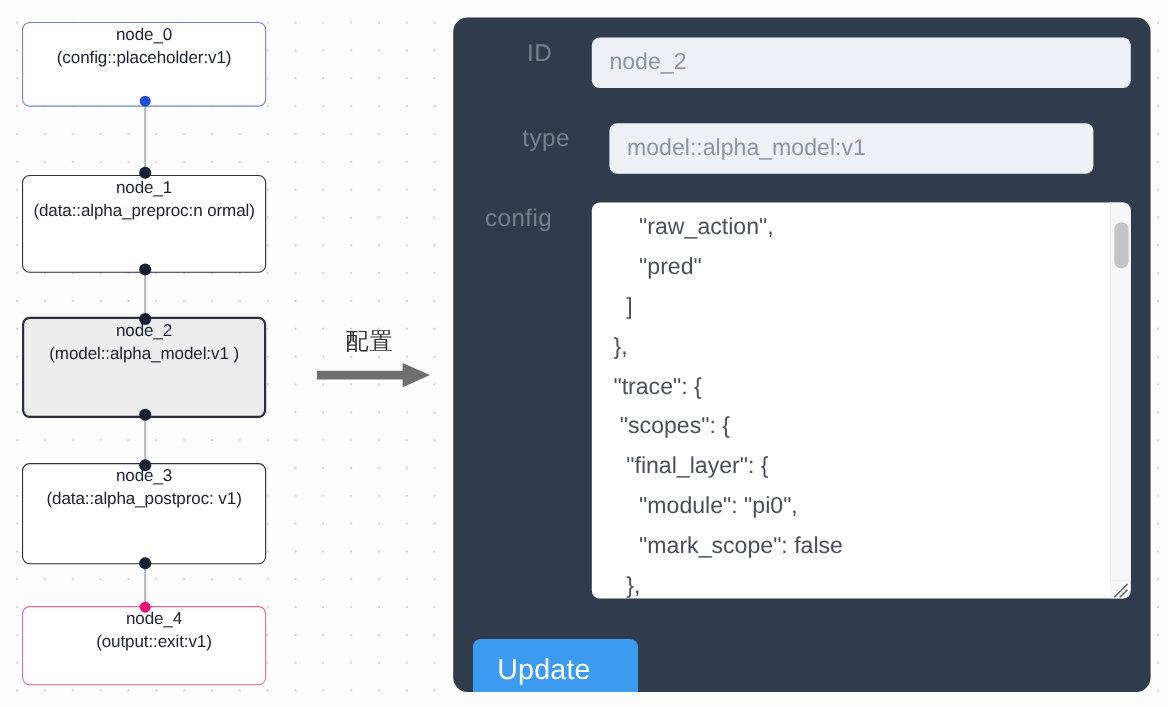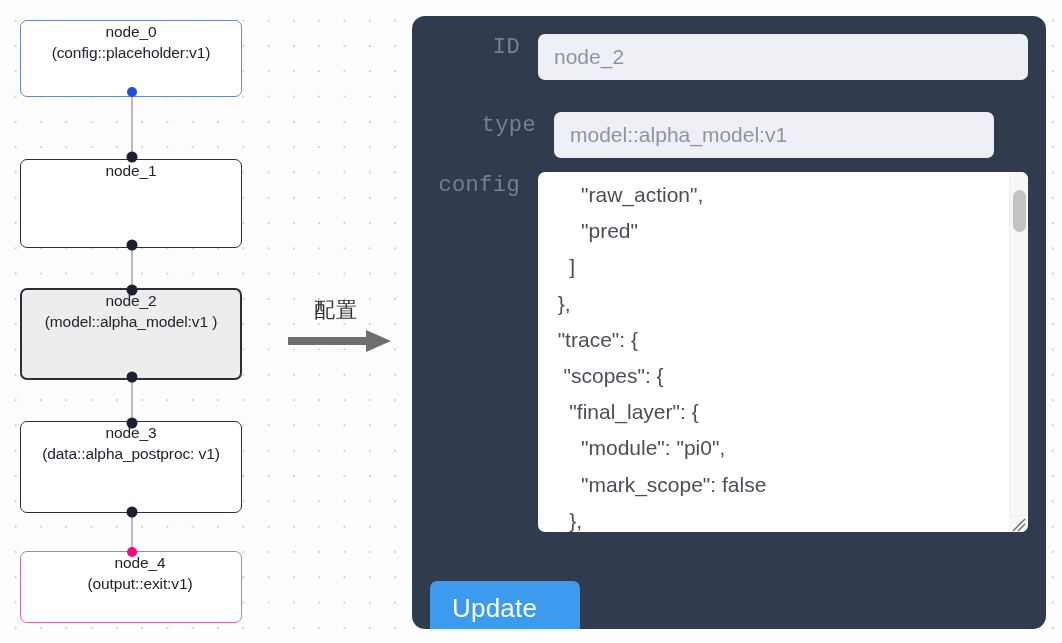--- a/index.html
+++ b/index.html
@@ -152,43 +152,42 @@
   }
 
   .field-row {
     position: absolute;
     display: flex;
     align-items: flex-start;
   }
   .field-label {
     width: 110px;
     text-align: right;
-    padding-right: 18px;
+    padding-right: 36px;
     box-sizing: border-box;
     color: #77808f;
     font-size: 22px;
     line-height: 28px;
     letter-spacing: 0.4px;
-    font-family: Liberation Mono, monospace;
   }
   .field-input {
     box-sizing: border-box;
     background: #eef0f6;
     border: none;
     border-radius: 7px;
     color: #8c94a3;
     font-size: 21px;
     font-family: "Liberation Sans", sans-serif;
     padding: 0 16px;
     outline: none;
   }
 
   #row-id    { left: 16px; top: 18px; }
   #row-type  { left: 32px; top: 96px; }
-  #row-config{ left: 16px; top: 156px; }
+  #row-config{ left: 16px; top: 168px; }
 
   #input-id   { width: 490px; height: 46px; }
   #input-type { width: 440px; height: 46px; }
 
   .config-box {
     position: relative;
     width: 490px;
     height: 360px;
     background: #ffffff;
     border-radius: 7px;
@@ -274,20 +273,22 @@
     <div class="edge" id="edge2"></div>
     <div class="edge" id="edge3"></div>
 
     <div class="node is-input" id="node0">
       <span class="l1">node_0</span>
       <span class="l2">(config::placeholder:v1)</span>
     </div>
 
     <div class="node" id="node1">
       <span class="l1">node_1</span>
+      <span class="l2">(data::alpha_preproc:n
+ormal)</span>
     </div>
 
     <div class="node is-selected" id="node2">
       <span class="l1">node_2</span>
       <span class="l2">(model::alpha_model:v1
 )</span>
     </div>
 
     <div class="node" id="node3">
       <span class="l1">node_3</span>

